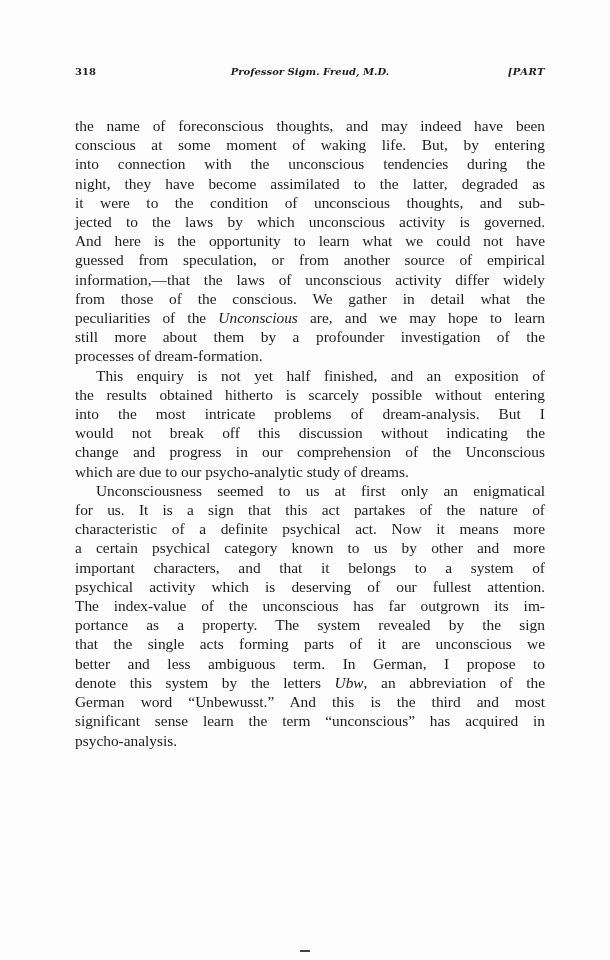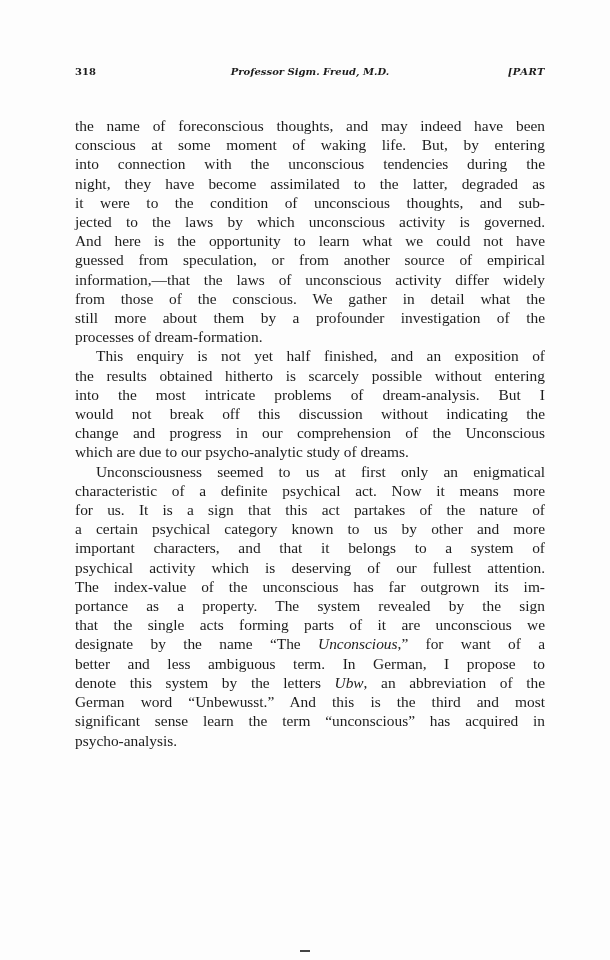--- a/index.html
+++ b/index.html
@@ -42,42 +42,42 @@
         <span class="line">the name of foreconscious thoughts, and may indeed have been</span>
         <span class="line">conscious at some moment of waking life.  But, by entering</span>
         <span class="line">into connection with the unconscious tendencies during the</span>
         <span class="line">night, they have become assimilated to the latter, degraded as</span>
         <span class="line">it were to the condition of unconscious thoughts, and sub-</span>
         <span class="line">jected to the laws by which unconscious activity is governed.</span>
         <span class="line">And here is the opportunity to learn what we could not have</span>
         <span class="line">guessed from speculation, or from another source of empirical</span>
         <span class="line">information,—that the laws of unconscious activity differ widely</span>
         <span class="line">from those of the conscious.  We gather in detail what the</span>
+        <span class="line">peculiarities of the <i>Unconscious</i> are, and we may hope to learn</span>
         <span class="line">still more about them by a profounder investigation of the</span>
         <span class="line last">processes of dream-formation.</span>
       </p>
       <p>
         <span class="line indent">This enquiry is not yet half finished, and an exposition of</span>
         <span class="line">the results obtained hitherto is scarcely possible without entering</span>
         <span class="line">into the most intricate problems of dream-analysis.  But I</span>
         <span class="line">would not break off this discussion without indicating the</span>
         <span class="line">change and progress in our comprehension of the Unconscious</span>
         <span class="line last">which are due to our psycho-analytic study of dreams.</span>
       </p>
       <p>
         <span class="line indent">Unconsciousness seemed to us at first only an enigmatical</span>
+        <span class="line">for us.  It is a sign that this act partakes of the nature of</span>
         <span class="line">characteristic of a definite psychical act.  Now it means more</span>
-        <span class="line">for us.  It is a sign that this act partakes of the nature of</span>
         <span class="line">a certain psychical category known to us by other and more</span>
         <span class="line">important characters, and that it belongs to a system of</span>
         <span class="line">psychical activity which is deserving of our fullest attention.</span>
         <span class="line">The index-value of the unconscious has far outgrown its im-</span>
         <span class="line">portance as a property.  The system revealed by the sign</span>
         <span class="line">that the single acts forming parts of it are unconscious we</span>
-        <span class="line">designate by the name “The <i>Unconscious</i>,” for want of a</span>
         <span class="line">better and less ambiguous term.  In German, I propose to</span>
         <span class="line">denote this system by the letters <i>Ubw</i>, an abbreviation of the</span>
         <span class="line">German word “Unbewusst.”  And this is the third and most</span>
         <span class="line">significant sense learn the term “unconscious” has acquired in</span>
         <span class="line last">psycho-analysis.</span>
       </p>
     </div>
 </div>
 <div class="foot-mark"></div>
 

